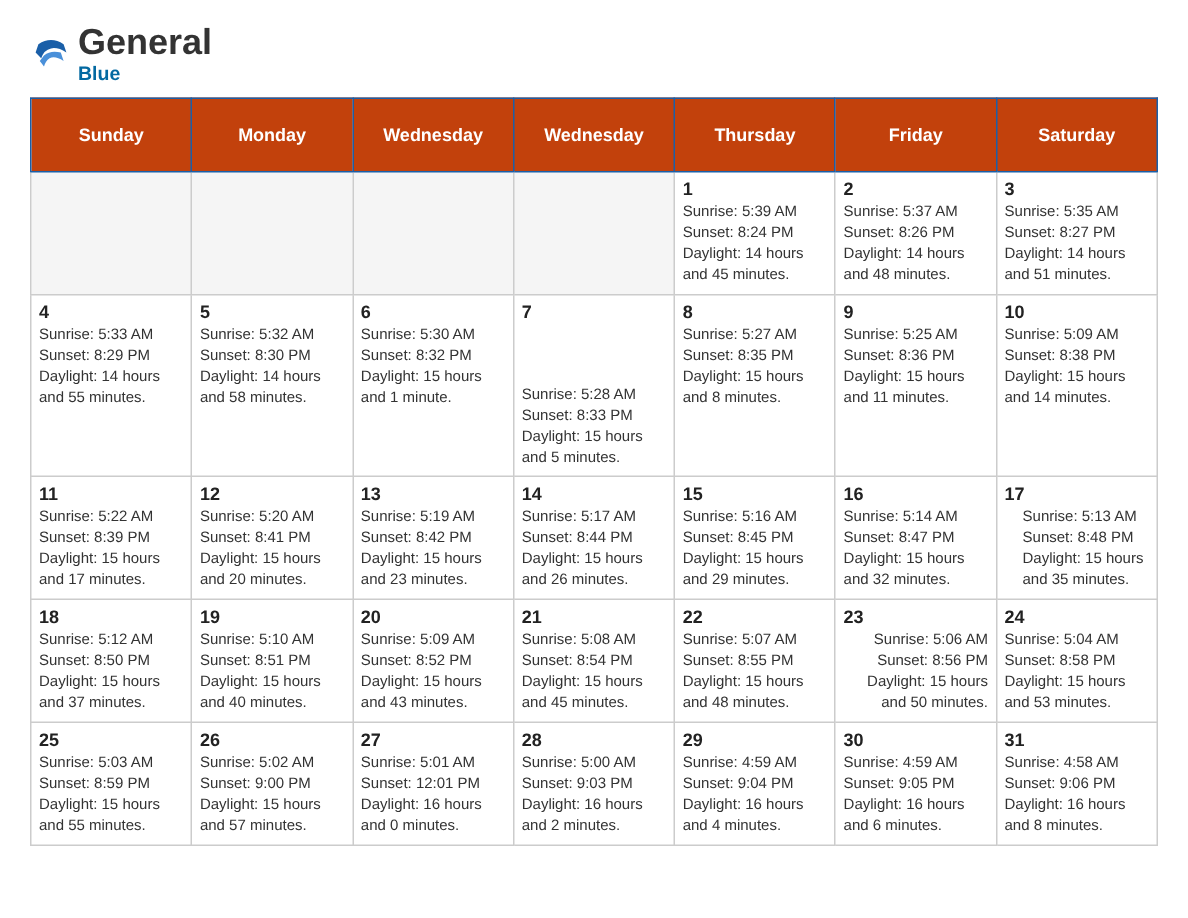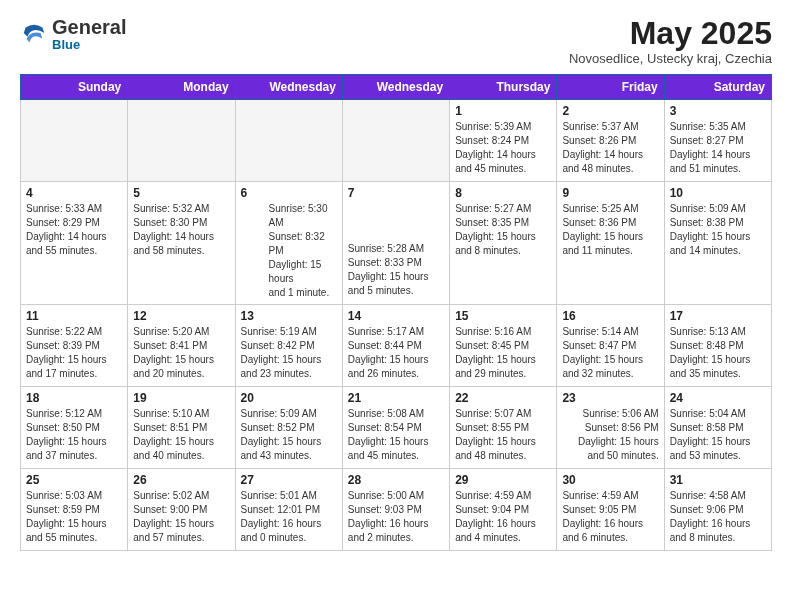--- a/index.html
+++ b/index.html
@@ -22,21 +22,21 @@
     .logo {
       display: flex;
       align-items: center;
     }
     .logo-text {
       display: flex;
       flex-direction: column;
       line-height: 1.1;
     }
     .logo-general {
-      font-size: 20px;
+      font-size: 24px;
       font-weight: bold;
       color: #333;
     }
     .logo-blue {
       font-size: 13px;
       font-weight: bold;
       color: #0369a1;
     }
     .logo-icon {
       width: 28px;
@@ -55,24 +55,24 @@
     .subtitle {
       font-size: 13px;
       color: #444;
     }
     .calendar {
       width: 100%;
       border-collapse: collapse;
       font-size: 10.5px;
     }
     .calendar th {
-      background-color: #6d28d9;
+      background-color: #c2410c;
       color: #fff;
-      text-align: right;
-      padding: 5px 6px;
+      text-align: center;
+      padding: 17px 6px;
       font-size: 12px;
       font-weight: bold;
       border: 1px solid #1a5fa8;
     }
     .calendar td {
       border: 1px solid #ccc;
       vertical-align: top;
       padding: 4px 5px;
       width: 107px;
       min-height: 80px;
@@ -103,24 +103,20 @@
   <div class="header">
     <div class="logo">
       <svg class="logo-icon" viewBox="0 0 30 30" xmlns="http://www.w3.org/2000/svg">
         <path d="M6 8 Q15 2 24 8 L26 14 Q20 10 15 11 Q10 12 8 18 L4 14 Z" fill="#1a5fa8"></path>
         <path d="M10 16 Q15 12 22 14 L24 20 Q18 16 14 18 Q11 20 10 24 L7 20 Z" fill="#4a90d9"></path>
       </svg>
       <div class="logo-text">
         <span class="logo-general">General</span>
         <span class="logo-blue">Blue</span>
       </div>
-    </div>
-    <div class="title-block">
-      <div class="month-title">May 2025</div>
-      <div class="subtitle">Novosedlice, Ustecky kraj, Czechia</div>
     </div>
   </div>
 
   <table class="calendar">
     <thead>
       <tr>
         <th>Sunday</th>
         <th>Monday</th>
         <th>Wednesday</th>
         <th>Wednesday</th>
@@ -167,21 +163,21 @@
           </td>
           <td>
             <div class="day-num">5</div>
             <div class="day-info" style="white-space: pre-line;">Sunrise: 5:32 AM
 Sunset: 8:30 PM
 Daylight: 14 hours
 and 58 minutes.</div>
           </td>
           <td>
             <div class="day-num">6</div>
-            <div class="day-info" style="white-space: pre-line; margin-left: 28px;">Sunrise: 5:30 AM
+            <div class="day-info" style="white-space: pre-line;">Sunrise: 5:30 AM
 Sunset: 8:32 PM
 Daylight: 15 hours
 and 1 minute.</div>
           </td>
           <td>
             <div class="day-num">7</div>
             <div class="day-info" style="white-space: pre-line; margin-top: 42px;">Sunrise: 5:28 AM
 Sunset: 8:33 PM
 Daylight: 15 hours
 and 5 minutes.</div>
@@ -246,21 +242,21 @@
           </td>
           <td>
             <div class="day-num">16</div>
             <div class="day-info" style="white-space: pre-line;">Sunrise: 5:14 AM
 Sunset: 8:47 PM
 Daylight: 15 hours
 and 32 minutes.</div>
           </td>
           <td>
             <div class="day-num">17</div>
-            <div class="day-info" style="white-space: pre-line;">Sunrise: 5:13 AM
+            <div class="day-info" style="white-space: pre-line; margin-left: 12px;">Sunrise: 5:13 AM
 Sunset: 8:48 PM
 Daylight: 15 hours
 and 35 minutes.</div>
           </td>
         </tr>
         <tr class="week-row">
           <td>
             <div class="day-num">18</div>
             <div class="day-info" style="white-space: pre-line;">Sunrise: 5:12 AM
 Sunset: 8:50 PM

